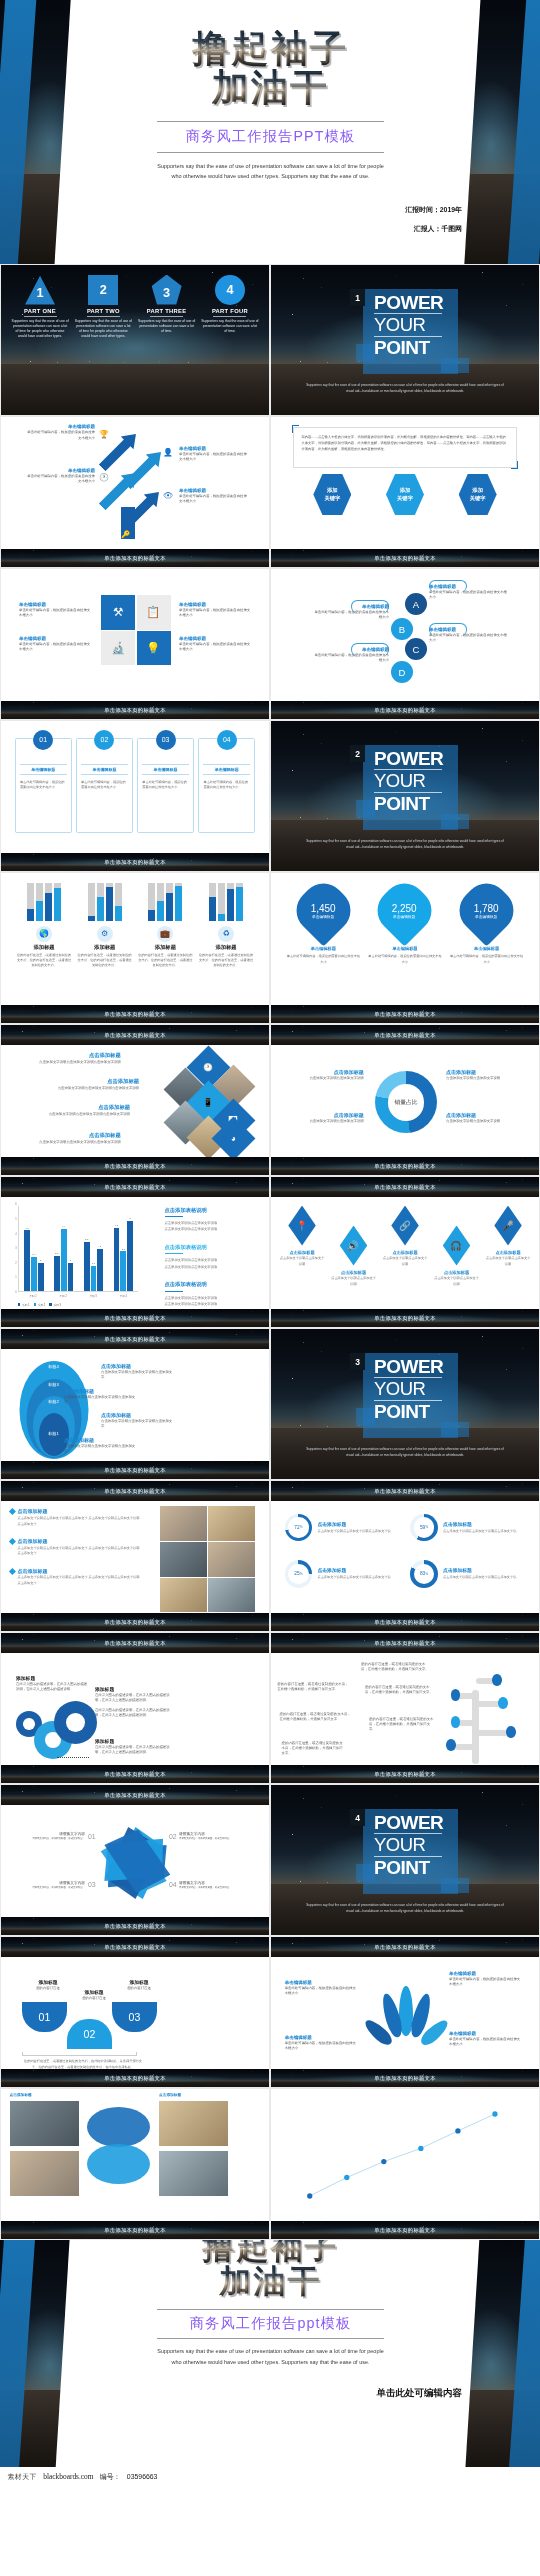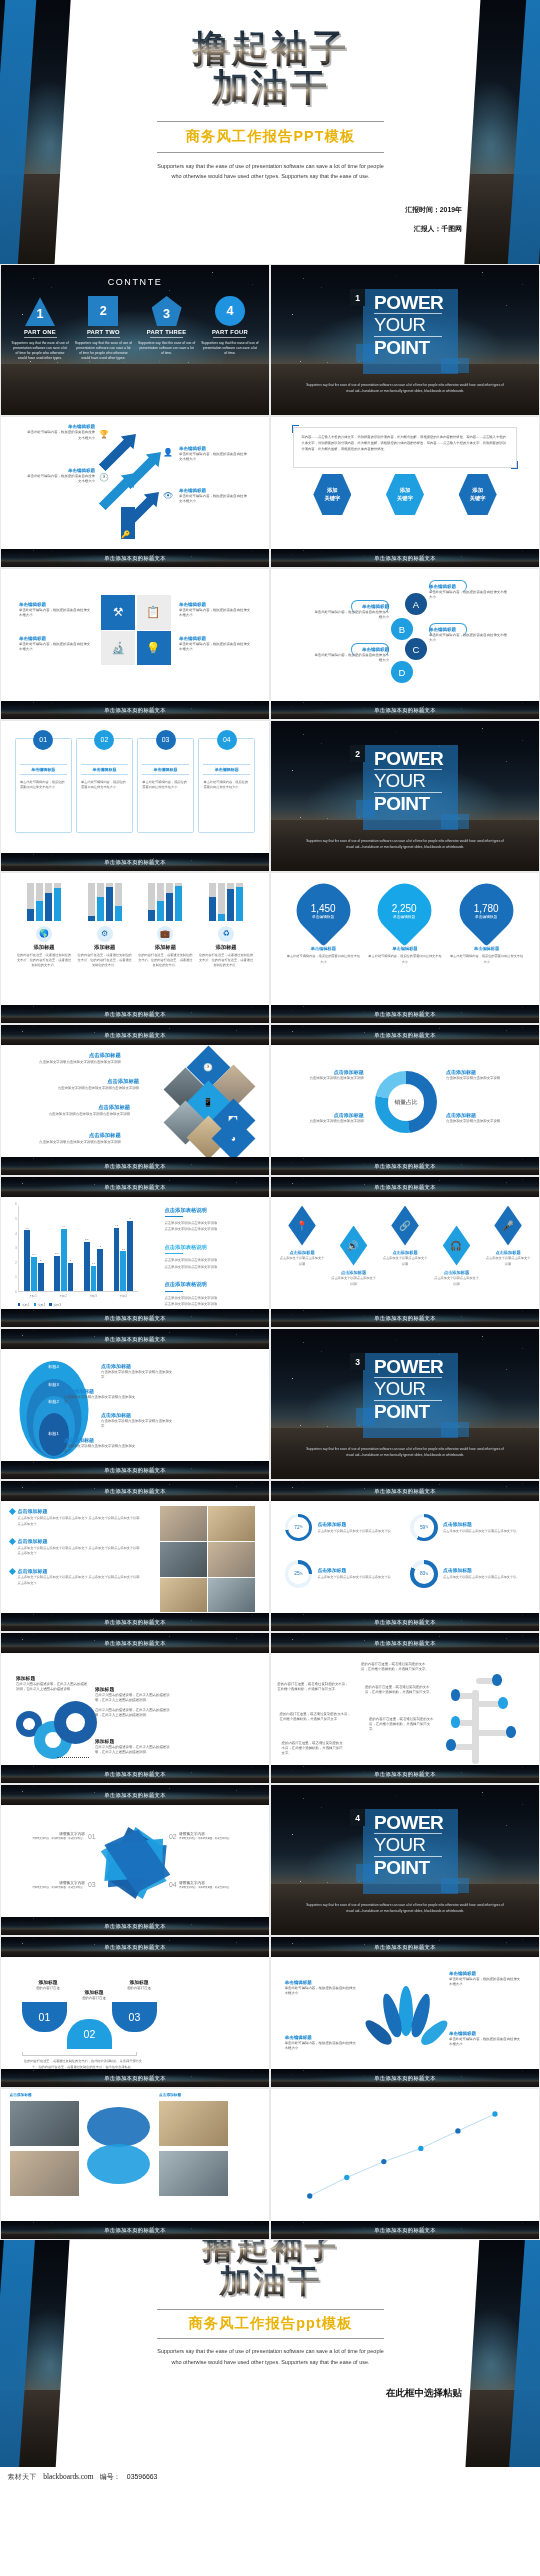--- a/index.html
+++ b/index.html
@@ -88,21 +88,21 @@
   }
   .big-title{
     font-weight:900; font-size:37px; line-height:1.02; letter-spacing:2.1px;
     background:linear-gradient(180deg,#1b2b3c 0%, #3c4e5e 30%, #d6c6ae 55%, #7a6a58 72%, #1d2328 100%);
     -webkit-background-clip:text; background-clip:text; color:transparent;
     text-shadow:1.6px 2.1px 0 rgba(0,0,0,.28);
     font-family:"DejaVu Sans","Liberation Sans",sans-serif;
   }
   .big-title.l2{ margin-top:2.1px; }
   .rule{ width:227px; height:0.5px; background:#9a9a9a; margin:13.7px 0 5.3px; }
-  .cover-sub{ font-size:14.3px; letter-spacing:1.1px; color:#eab308;font-weight:bold; }
+  .cover-sub{ font-size:14.3px; letter-spacing:1.1px; color:#8b5cf6; }
   .rule2{ width:227px; height:0.5px; background:#9a9a9a; margin:6.3px 0 8.5px; }
   .cover-en{ font-size:5.5px; color:#3a3a3a; line-height:1.9; text-align:center; max-width:227px; }
   .cover-meta{ align-self:flex-end; margin-top:13.7px; text-align:right; }
   .cover-meta div{ font-size:6.9px; font-weight:bold; color:#141414; margin-top:9.5px; }
 
   
   .contnte-title{ position:relative; text-align:center; color:#fff;
      font-size:9px; letter-spacing:1.6px; padding-top:11.6px;
      font-family:"Liberation Sans Narrow","Liberation Sans",sans-serif; }
   .parts{ position:relative; display:flex; justify-content:space-around; padding:9.5px 7.4px 0; }
@@ -353,21 +353,20 @@
       </div>
     </div>
   </div>
 
   <div class="row">
 
     <div class="slide">
       <div class="sky"></div>
         <div class="citylights"></div>
         <div class="ground"></div>
-      <div class="contnte-title">CONTNTE</div>
       <div class="parts">
         <div class="part">
           <div class="shape tri">
               <span>1</span>
             </div>
           <div class="part-h">PART ONE</div>
           <div class="part-line"></div>
           <div class="part-p">Supporters say that the ease of use of presentation software can save a lot of time for people who otherwise would have used other types.</div>
         </div>
         <div class="part">
@@ -1428,21 +1427,21 @@
     </div>
     <div class="whitepanel"></div>
     <div class="inner" style="justify-content:flex-start;padding-top:0;">
       <div class="big-title" style="font-size:32px;margin-top:-9.5px;">撸起袖子</div>
       <div class="big-title l2" style="font-size:32px;">加油干</div>
       <div class="rule" style="margin:11.6px 0 4.2px;"></div>
       <div class="cover-sub">商务风工作报告ppt模板</div>
       <div class="rule2" style="margin:5.3px 0 7.4px;"></div>
       <div class="cover-en">Supporters say that the ease of use of presentation software can save a lot of time for people who otherwise would have used other types. Supporters say that the ease of use.</div>
       <div class="cover-meta" style="margin-top:10.6px;">
-        <div style="font-size:9.5px;">在此框中选择粘贴</div>
+        <div style="font-size:9.5px;">单击此处可编辑内容</div>
       </div>
     </div>
   </div>
 
   <div class="footer">
     <span class="logo">素材天下</span>
     <span class="site">blackboards.com</span>
     <span class="code">编号：</span>
     <span class="code">03596663</span>
   </div>

